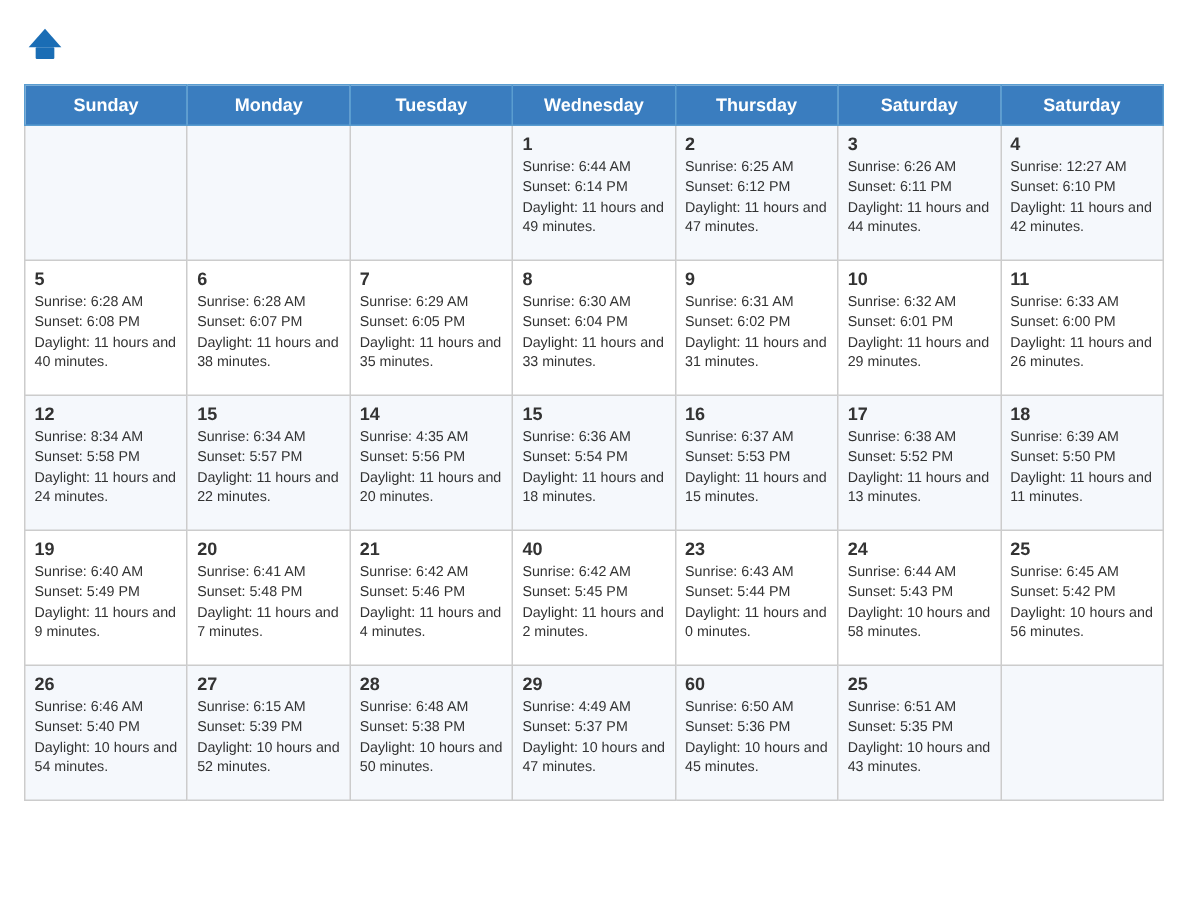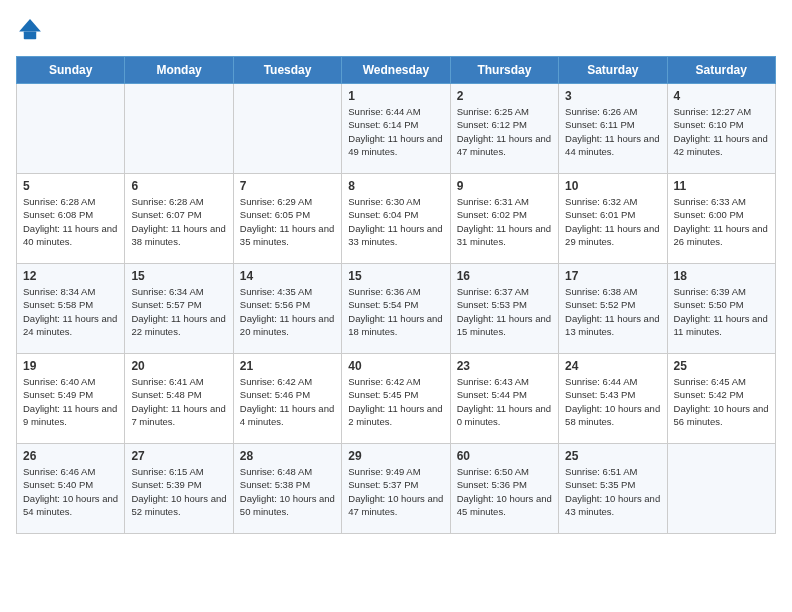--- a/index.html
+++ b/index.html
@@ -321,21 +321,21 @@
         </td>
         <td>
           <span class="day-num">28</span>
           <div class="day-info">Sunrise: 6:48 AM
 Sunset: 5:38 PM
 Daylight: 10 hours
 and 50 minutes.</div>
         </td>
         <td>
           <span class="day-num">29</span>
-          <div class="day-info">Sunrise: 9:49 AM
+          <div class="day-info">Sunrise: 4:49 AM
 Sunset: 5:37 PM
 Daylight: 10 hours
 and 47 minutes.</div>
         </td>
         <td>
           <span class="day-num">60</span>
           <div class="day-info">Sunrise: 6:50 AM
 Sunset: 5:36 PM
 Daylight: 10 hours
 and 45 minutes.</div>

